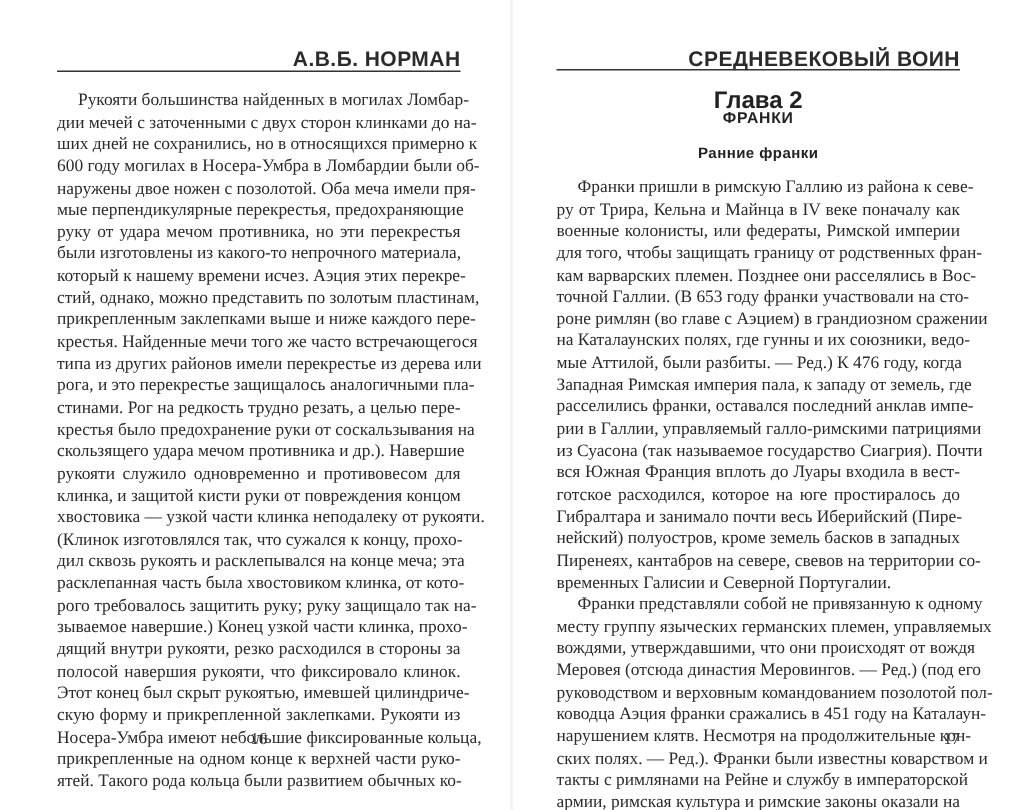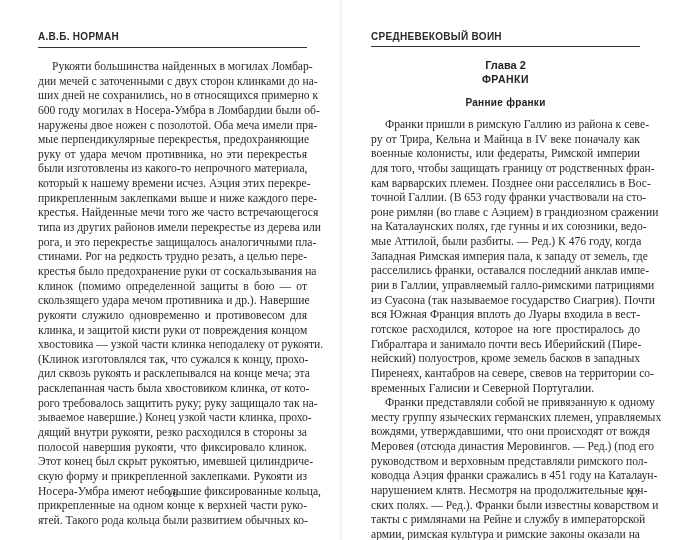--- a/index.html
+++ b/index.html
@@ -8,22 +8,22 @@
       background: #ffffff; position: relative;
       font-family: "Liberation Serif", "DejaVu Serif", serif;
       color: #2a2a2a;
     }
     .page { position: absolute; top: 0; height: 540px; }
     .page.left { left: 0; width: 341px; }
     .page.right { left: 341px; width: 342px; }
     .running-head {
       position: absolute; top: 31px; height: 14px;
       font-family: "Liberation Sans", "DejaVu Sans", sans-serif;
-      font-size: 10px; font-weight: bold; letter-spacing: 0.3px;
-      text-align: left; color: #2b2b2b;
+      font-size: 14px; font-weight: bold; letter-spacing: 0.3px;
+      text-align: right; color: #2b2b2b;
     }
     .left .running-head { left: 38px; width: 269px; }
     .right .running-head { left: 30px; width: 269px; }
     .rule {
       position: absolute; height: 1.4px; background: #333;
     }
     .left .rule { left: 38px; width: 269px; top: 47px; }
     .right .rule { left: 30px; width: 269px; top: 46px; }
     .body-lines { position: absolute; }
     .left .body-lines { left: 38px; width: 269px; top: 60px; }
@@ -33,21 +33,21 @@
       font-size: 11.6px; white-space: nowrap;
       text-align: justify; text-align-last: justify;
     }
     .ln.indent { padding-left: 14px; }
     .ln.last { text-align-last: left; }
     .chapter {
       position: absolute; left: 30px; width: 269px;
       font-family: "Liberation Sans", "DejaVu Sans", sans-serif;
       font-weight: bold; text-align: center; color: #222;
     }
-    .ch-num { top: 59px; font-size: 11px; }
+    .ch-num { top: 59px; font-size: 16px; }
     .ch-title { top: 73px; font-size: 10.5px; letter-spacing: 0.5px; }
     .ch-sub { top: 97px; font-size: 10px; letter-spacing: 0.3px; }
     .folio {
       position: absolute; top: 487px; font-size: 11px; color: #333;
       text-align: center;
     }
     .left .folio { left: 38px; width: 269px; }
     .right .folio { left: 30px; width: 269px; text-align: right; }
     .spine {
       position: absolute; left: 339px; top: 0; width: 4px; height: 540px;
@@ -65,27 +65,27 @@
   <div class="body-lines" id="left-body">
       <span class="ln indent">Рукояти большинства найденных в могилах Ломбар-</span>
       <span class="ln">дии мечей с заточенными с двух сторон клинками до на-</span>
       <span class="ln">ших дней не сохранились, но в относящихся примерно к</span>
       <span class="ln">600 году могилах в Носера-Умбра в Ломбардии были об-</span>
       <span class="ln">наружены двое ножен с позолотой. Оба меча имели пря-</span>
       <span class="ln">мые перпендикулярные перекрестья, предохраняющие</span>
       <span class="ln">руку от удара мечом противника, но эти перекрестья</span>
       <span class="ln">были изготовлены из какого-то непрочного материала,</span>
       <span class="ln">который к нашему времени исчез. Аэция этих перекре-</span>
+      <span class="ln">стий, однако, можно представить по золотым пластинам,</span>
       <span class="ln">прикрепленным заклепками выше и ниже каждого пере-</span>
       <span class="ln">крестья. Найденные мечи того же часто встречающегося</span>
       <span class="ln">типа из других районов имели перекрестье из дерева или</span>
       <span class="ln">рога, и это перекрестье защищалось аналогичными пла-</span>
       <span class="ln">стинами. Рог на редкость трудно резать, а целью пере-</span>
       <span class="ln">крестья было предохранение руки от соскальзывания на</span>
-      <span class="ln">клинок (помимо определенной защиты в бою — от</span>
       <span class="ln">скользящего удара мечом противника и др.). Навершие</span>
       <span class="ln">рукояти служило одновременно и противовесом для</span>
       <span class="ln">клинка, и защитой кисти руки от повреждения концом</span>
       <span class="ln">хвостовика — узкой части клинка неподалеку от рукояти.</span>
       <span class="ln">(Клинок изготовлялся так, что сужался к концу, прохо-</span>
       <span class="ln">дил сквозь рукоять и расклепывался на конце меча; эта</span>
       <span class="ln">расклепанная часть была хвостовиком клинка, от кото-</span>
       <span class="ln">рого требовалось защитить руку; руку защищало так на-</span>
       <span class="ln">зываемое навершие.) Конец узкой части клинка, прохо-</span>
       <span class="ln">дящий внутри рукояти, резко расходился в стороны за</span>
@@ -122,21 +122,21 @@
       <span class="ln">вся Южная Франция вплоть до Луары входила в вест-</span>
       <span class="ln">готское расходился, которое на юге простиралось до</span>
       <span class="ln">Гибралтара и занимало почти весь Иберийский (Пире-</span>
       <span class="ln">нейский) полуостров, кроме земель басков в западных</span>
       <span class="ln">Пиренеях, кантабров на севере, свевов на территории со-</span>
       <span class="ln last">временных Галисии и Северной Португалии.</span>
       <span class="ln indent">Франки представляли собой не привязанную к одному</span>
       <span class="ln">месту группу языческих германских племен, управляемых</span>
       <span class="ln">вождями, утверждавшими, что они происходят от вождя</span>
       <span class="ln">Меровея (отсюда династия Меровингов. — Ред.) (под его</span>
-      <span class="ln">руководством и верховным представляли римского пол-</span>
+      <span class="ln">руководством и верховным командованием позолотой пол-</span>
       <span class="ln">ководца Аэция франки сражались в 451 году на Каталаун-</span>
       <span class="ln">нарушением клятв. Несмотря на продолжительные кон-</span>
       <span class="ln">ских полях. — Ред.). Франки были известны коварством и</span>
       <span class="ln">такты с римлянами на Рейне и службу в императорской</span>
       <span class="ln">армии, римская культура и римские законы оказали на</span>
     </div>
   <div class="folio">17</div>
 </div>
 
 </body></html>

